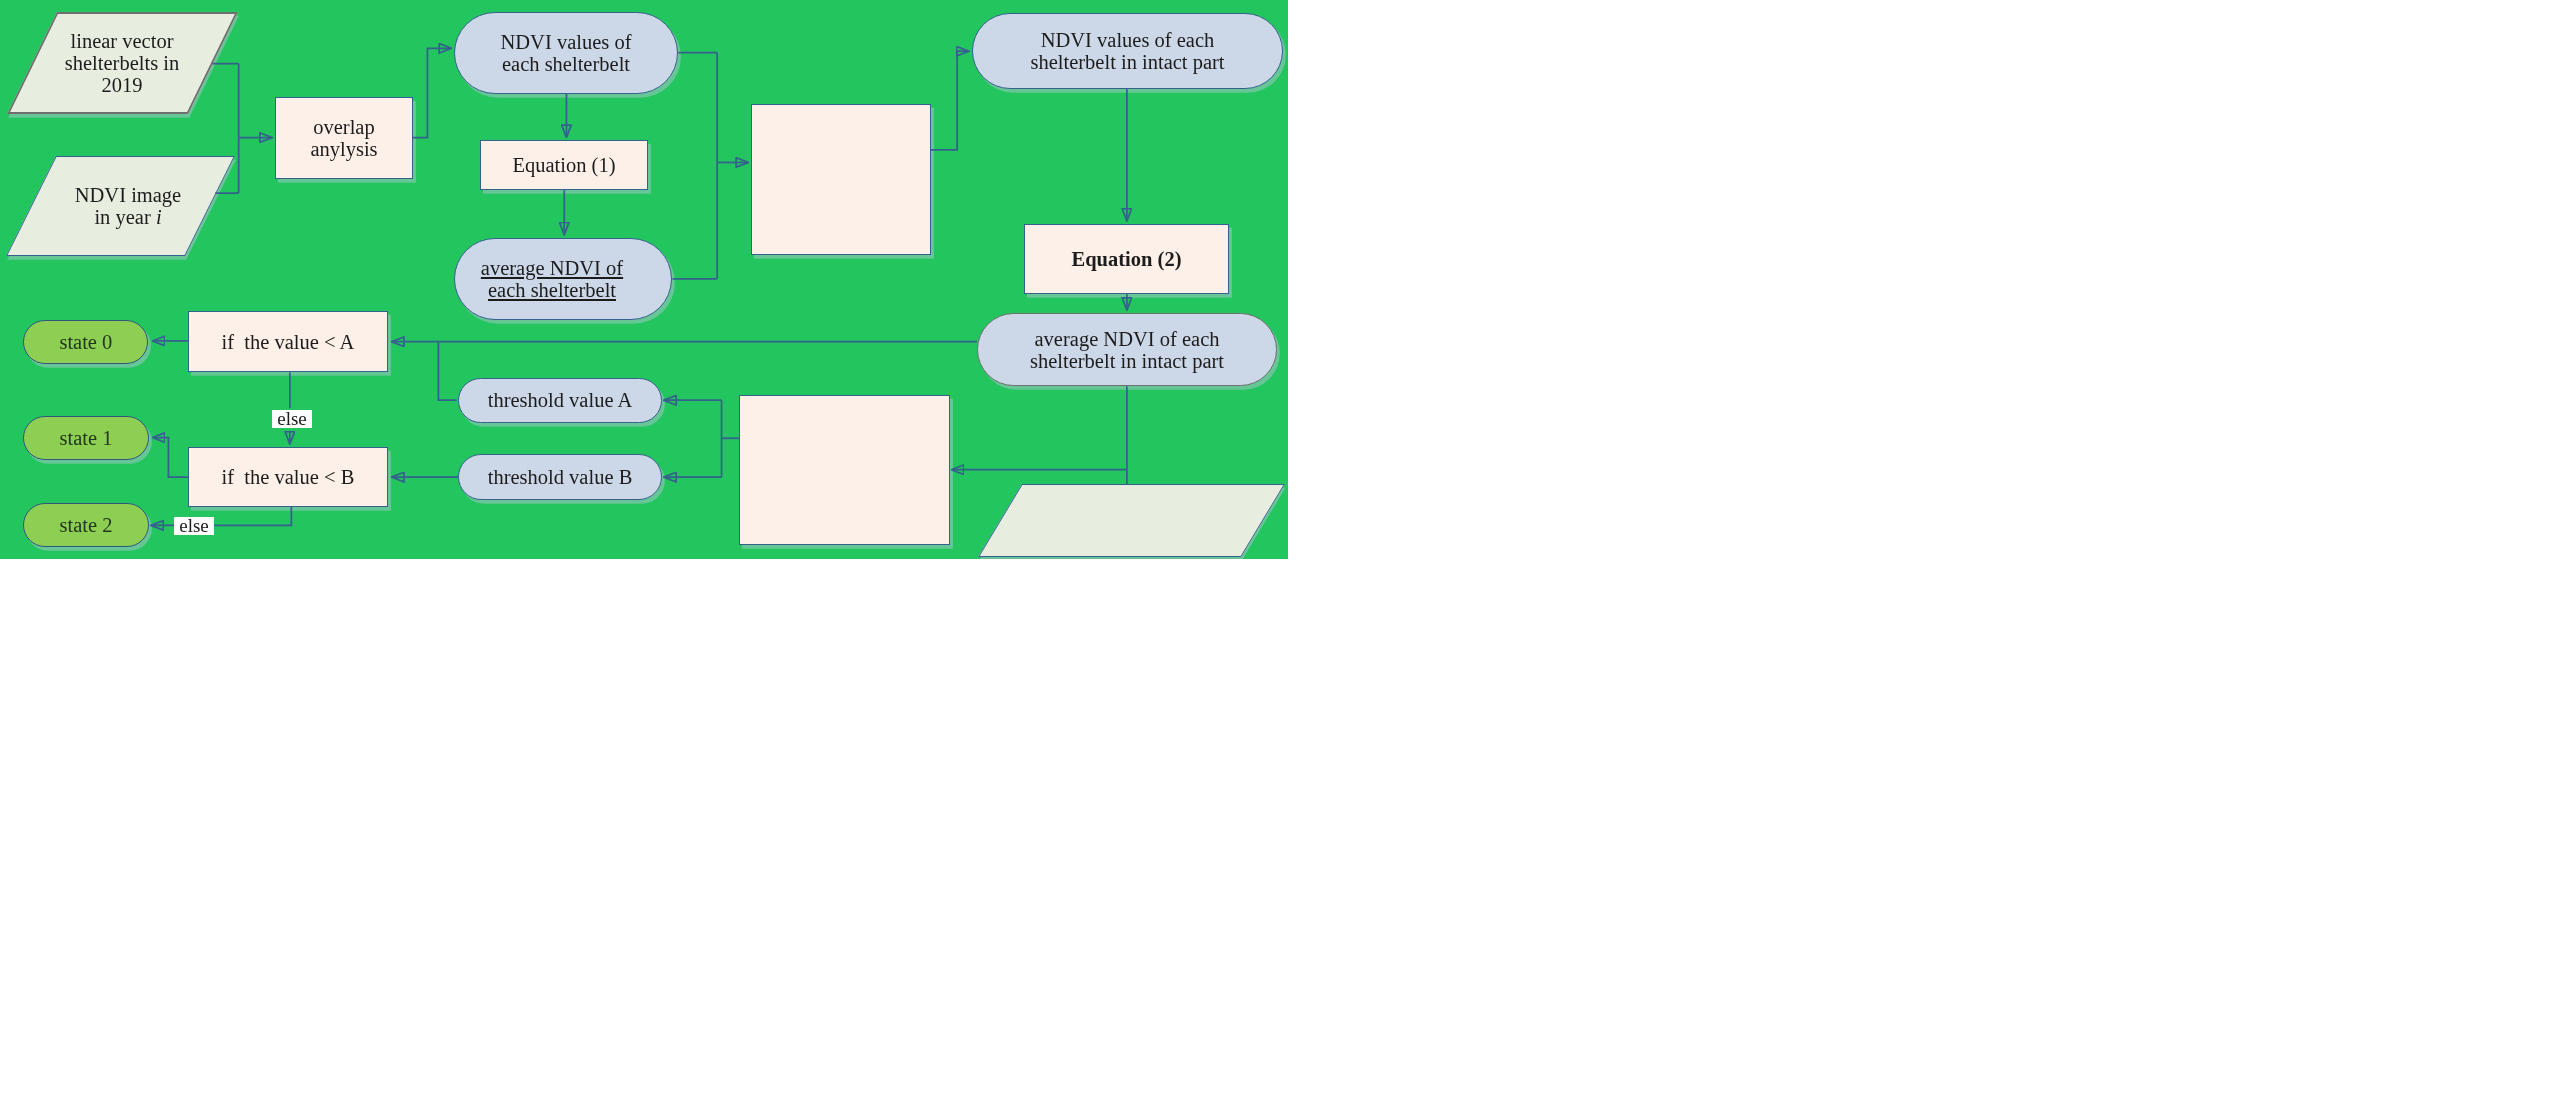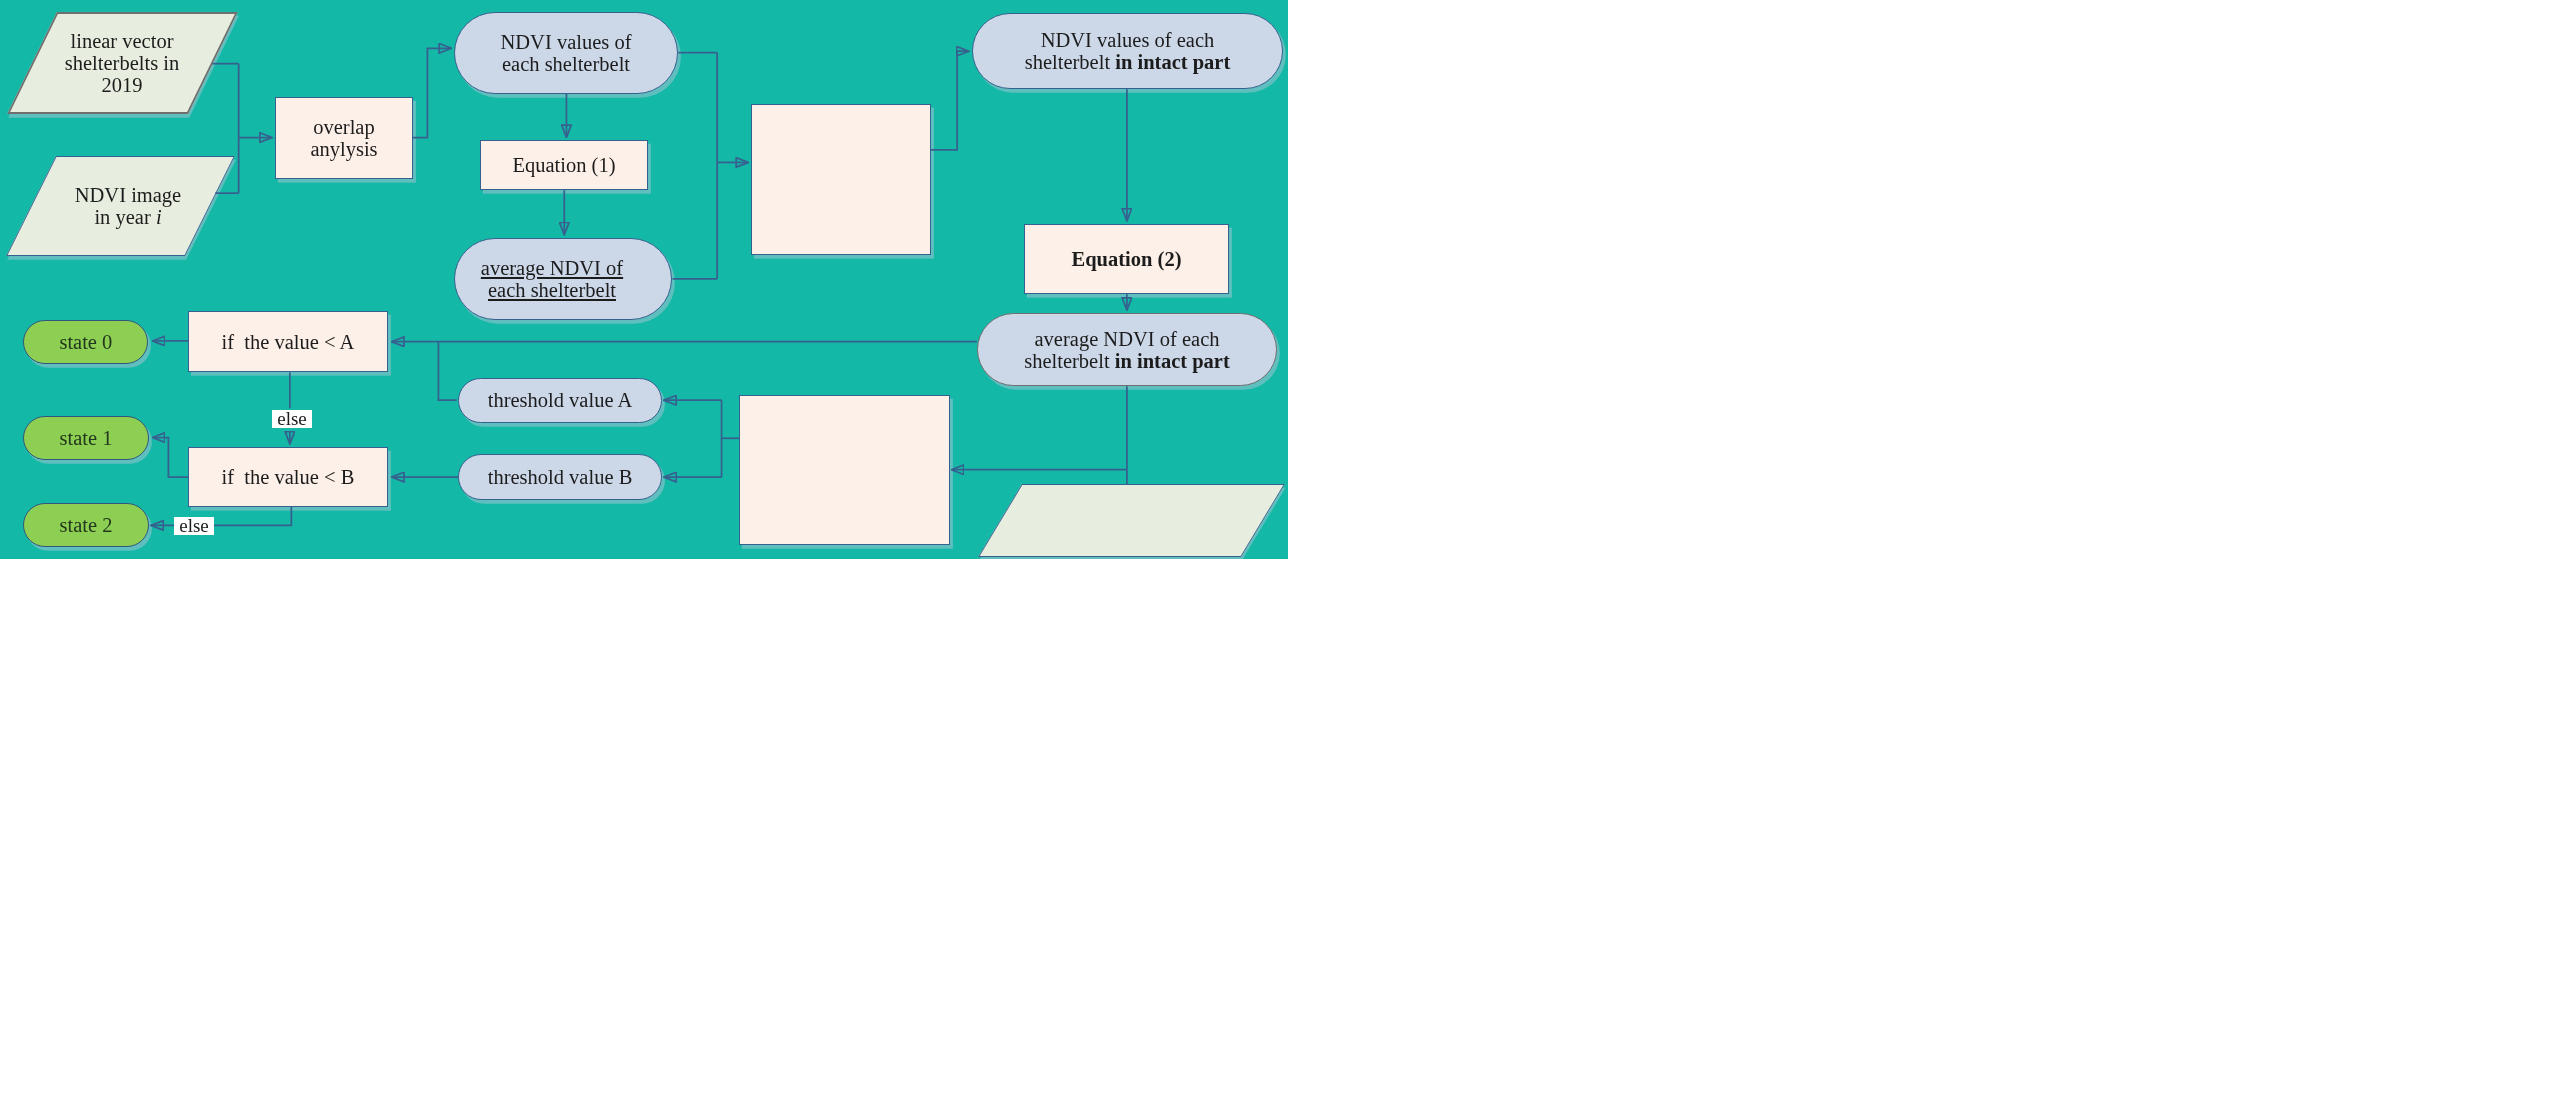--- a/index.html
+++ b/index.html
@@ -1,34 +1,34 @@
 <!DOCTYPE html>
 <html style="font-size:11.7px"><head>
 <meta charset="utf-8">
 <style>
   html,body{margin:0;padding:0;background:#ffffff;}
-  #canvas{position:relative;width:1288px;height:559px;background:#14b8a6;overflow:hidden;
+  #canvas{position:relative;width:1288px;height:559px;background:#22c55e;overflow:hidden;
           font-family:"Liberation Serif","DejaVu Serif",serif;color:#1c1c1c;}
   .shape{position:absolute;box-sizing:border-box;z-index:2;
          box-shadow:2.9px 3.7px 0 rgba(186,199,219,.45);}
   .proc{background:#fdf0e8;border:1.8px solid #36618f;}
   .pill{background:#ccd7e8;border:1.8px solid #36618f;}
   .pill.grayb{border-color:#6f6f6f;}
   .para{background:#e7eedf;border:1.8px solid #36618f;}
   .para.grayb{border-color:#6f6f6f;border-width:2.2px;}
   .state{background:#8ccf52;border:1.8px solid #33567e;}
   .txt{position:absolute;z-index:4;display:flex;flex-direction:column;align-items:center;
        justify-content:center;text-align:center;font-size:20.5px;line-height:22px;}
   .txt .ln{display:block;white-space:pre;}
   .state-txt{color:#23371c;}
   .else-lbl{position:absolute;z-index:4;font-size:19px;line-height:17.6px;text-align:center;
             background:#ffffff;padding:0 1.5px;}
   svg#wires{position:absolute;left:0;top:0;z-index:3;pointer-events:none;}
   svg#wires path{fill:none;stroke:#36618f;stroke-width:2.4px;}
-  b{font-weight:bold;} i{font-style:italic;}
+  b{font-weight:normal;} i{font-style:italic;}
 </style>
 </head>
 <body>
 
 <div id="canvas">
 
   <div class="shape para grayb" style="left:32px;top:11.7px;width:181px;height:102px;transform:skewX(-26deg);"></div>
   <div class="shape para" style="left:31px;top:156px;width:179px;height:100px;transform:skewX(-26.5deg);"></div>
   <div class="shape proc" style="left:275px;top:97px;width:138px;height:82px;"></div>
   <div class="shape pill" style="left:454px;top:11.7px;width:224px;height:82px;border-radius:41px;"></div>

